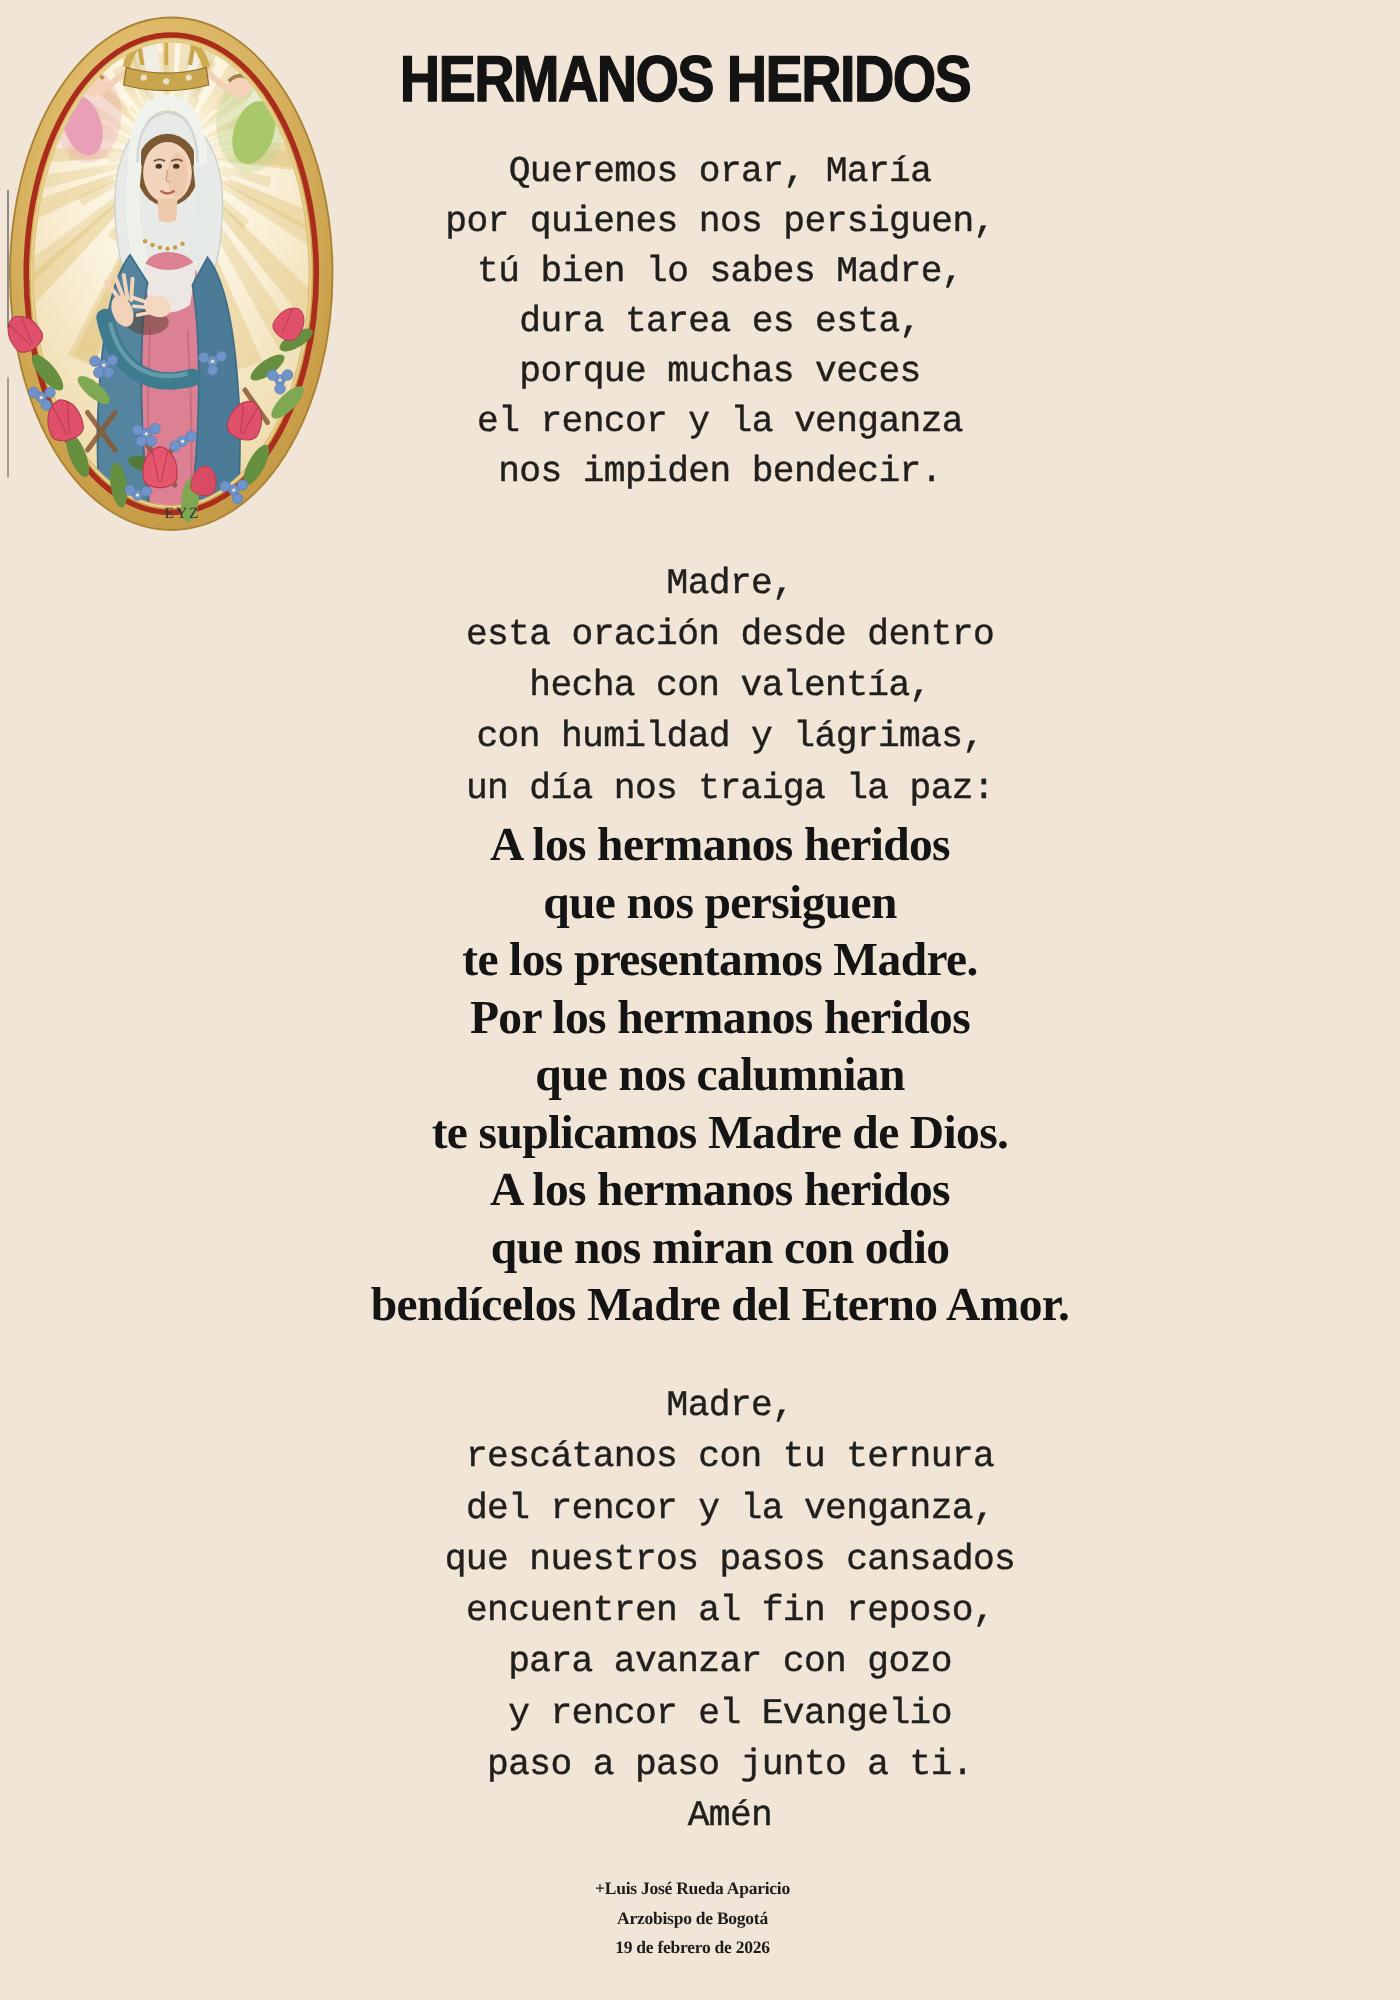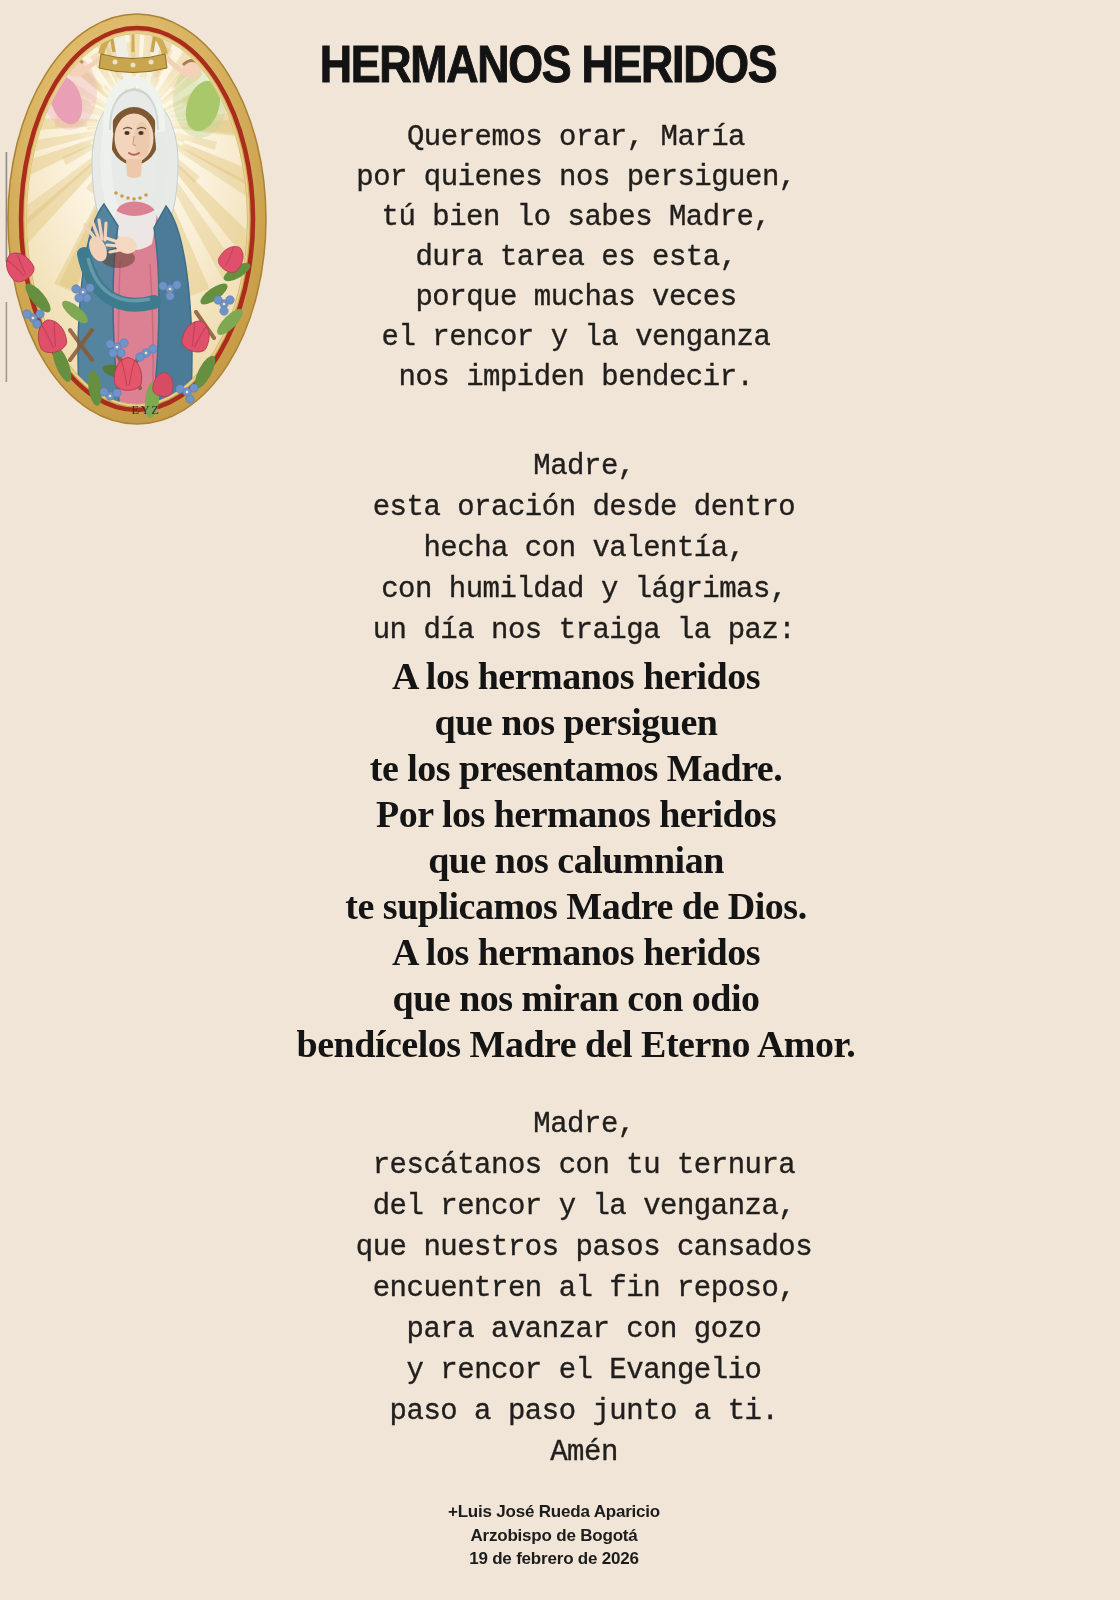--- a/index.html
+++ b/index.html
@@ -35,22 +35,22 @@
   .s3{top:653px;}
   .serif-italic .line{
     font-family:"Liberation Serif","DejaVu Serif",serif;
     font-weight:700;
     font-size:38px;line-height:46px;color:#141414;
     letter-spacing:-0.5px;white-space:nowrap;
   }
   .s4{top:1104px;}
   .attribution{position:absolute;left:0;top:1500px;width:1108px;text-align:center;}
   .attribution .line{
-    font-family:Liberation Sans, sans-serif;
-    font-weight:700;font-size:17px;line-height:23.5px;
+    font-family:Liberation Serif, serif;
+    font-weight:700;font-size:14px;line-height:23.5px;
     color:#1c1c1c;letter-spacing:-0.2px;white-space:nowrap;
   }
 </style>
 </head>
 <body>
 
 <div class="page">
 
   <svg class="medallion" viewBox="0 0 272 440" aria-hidden="true">
     <defs>

